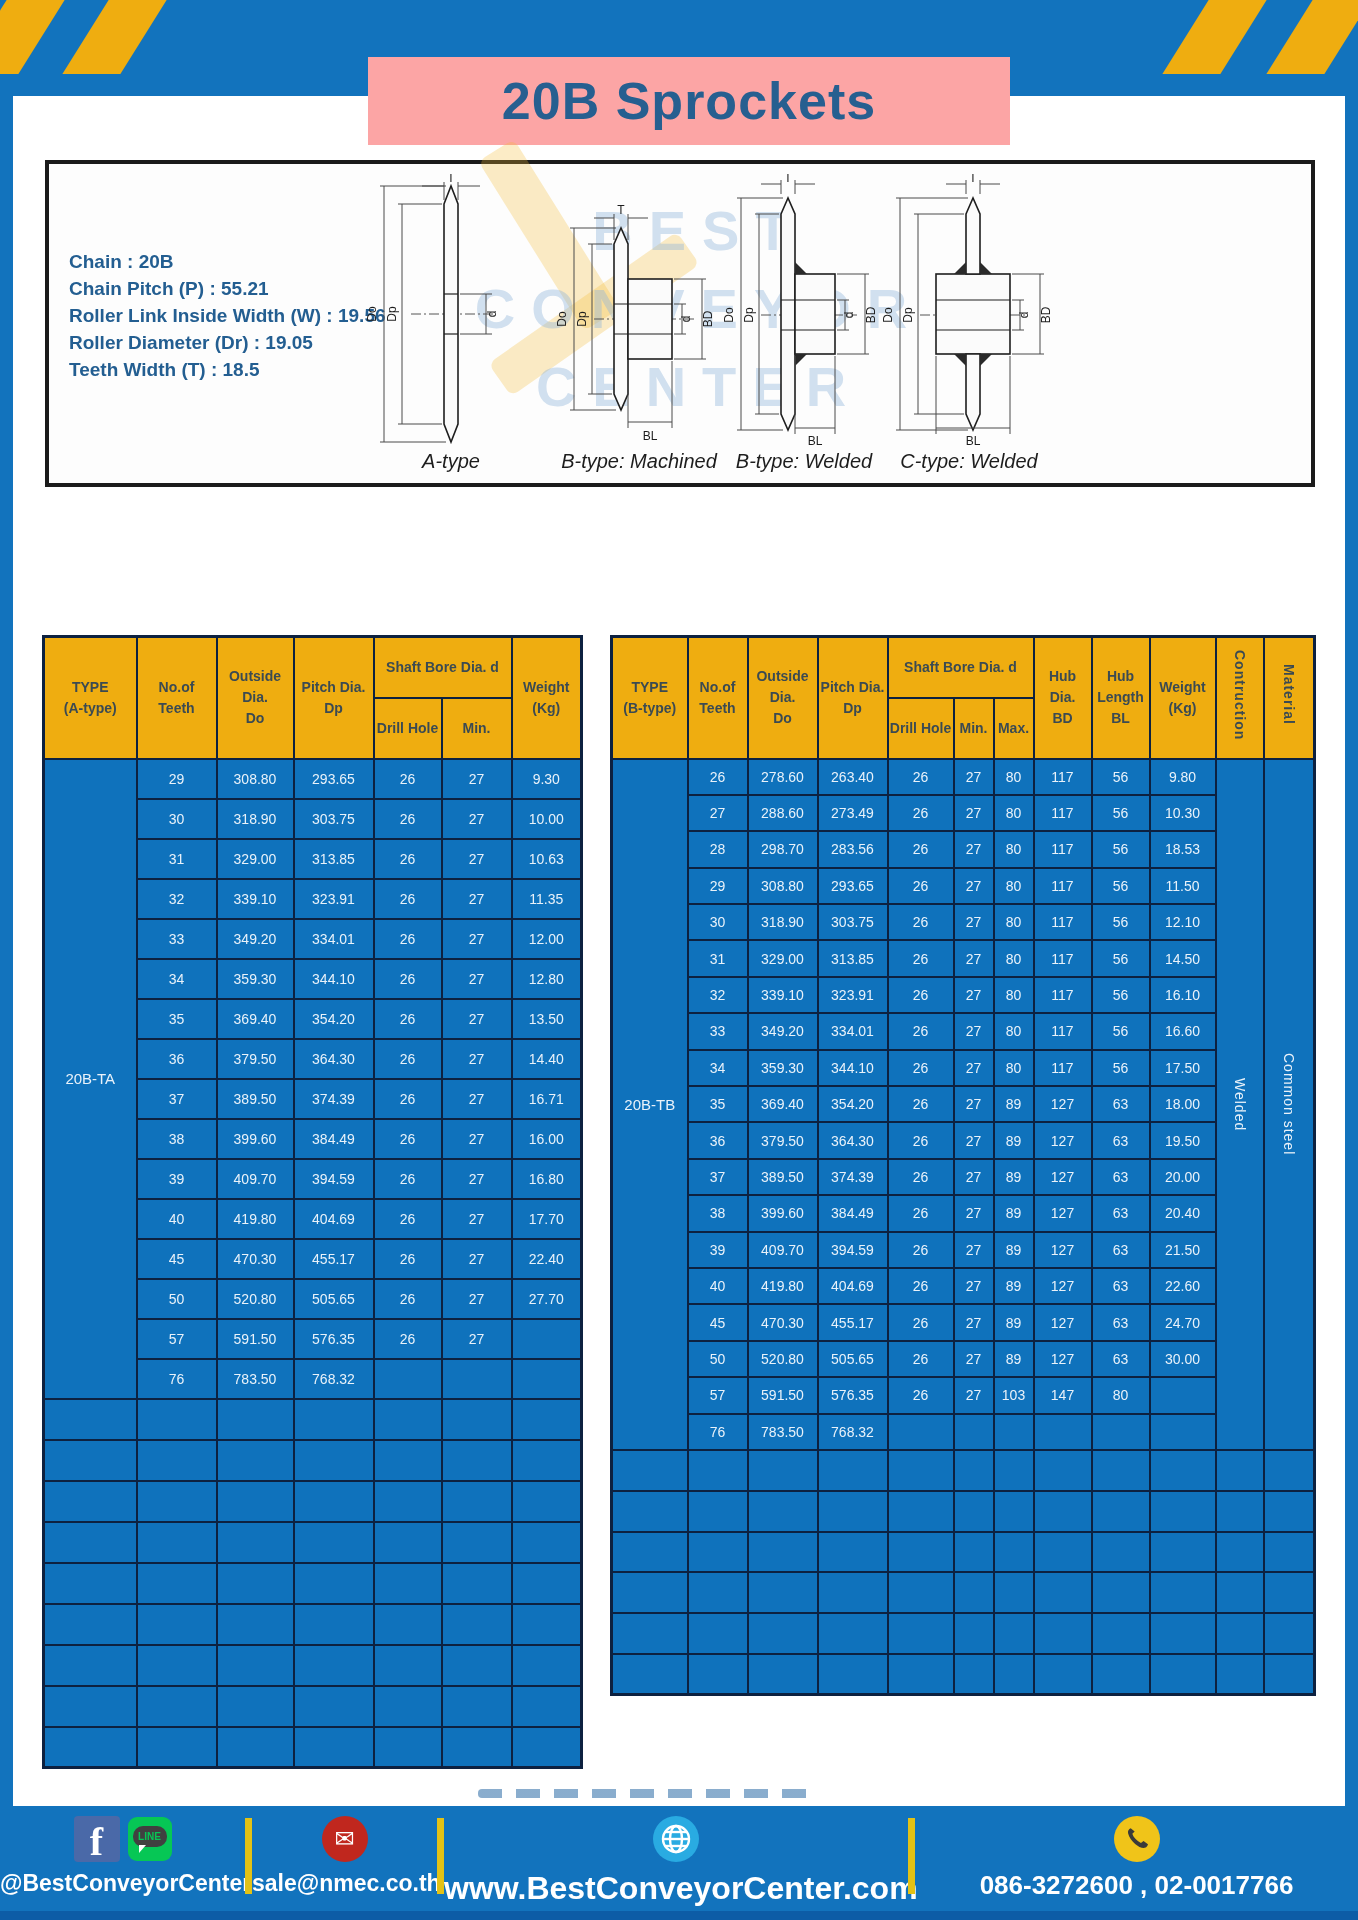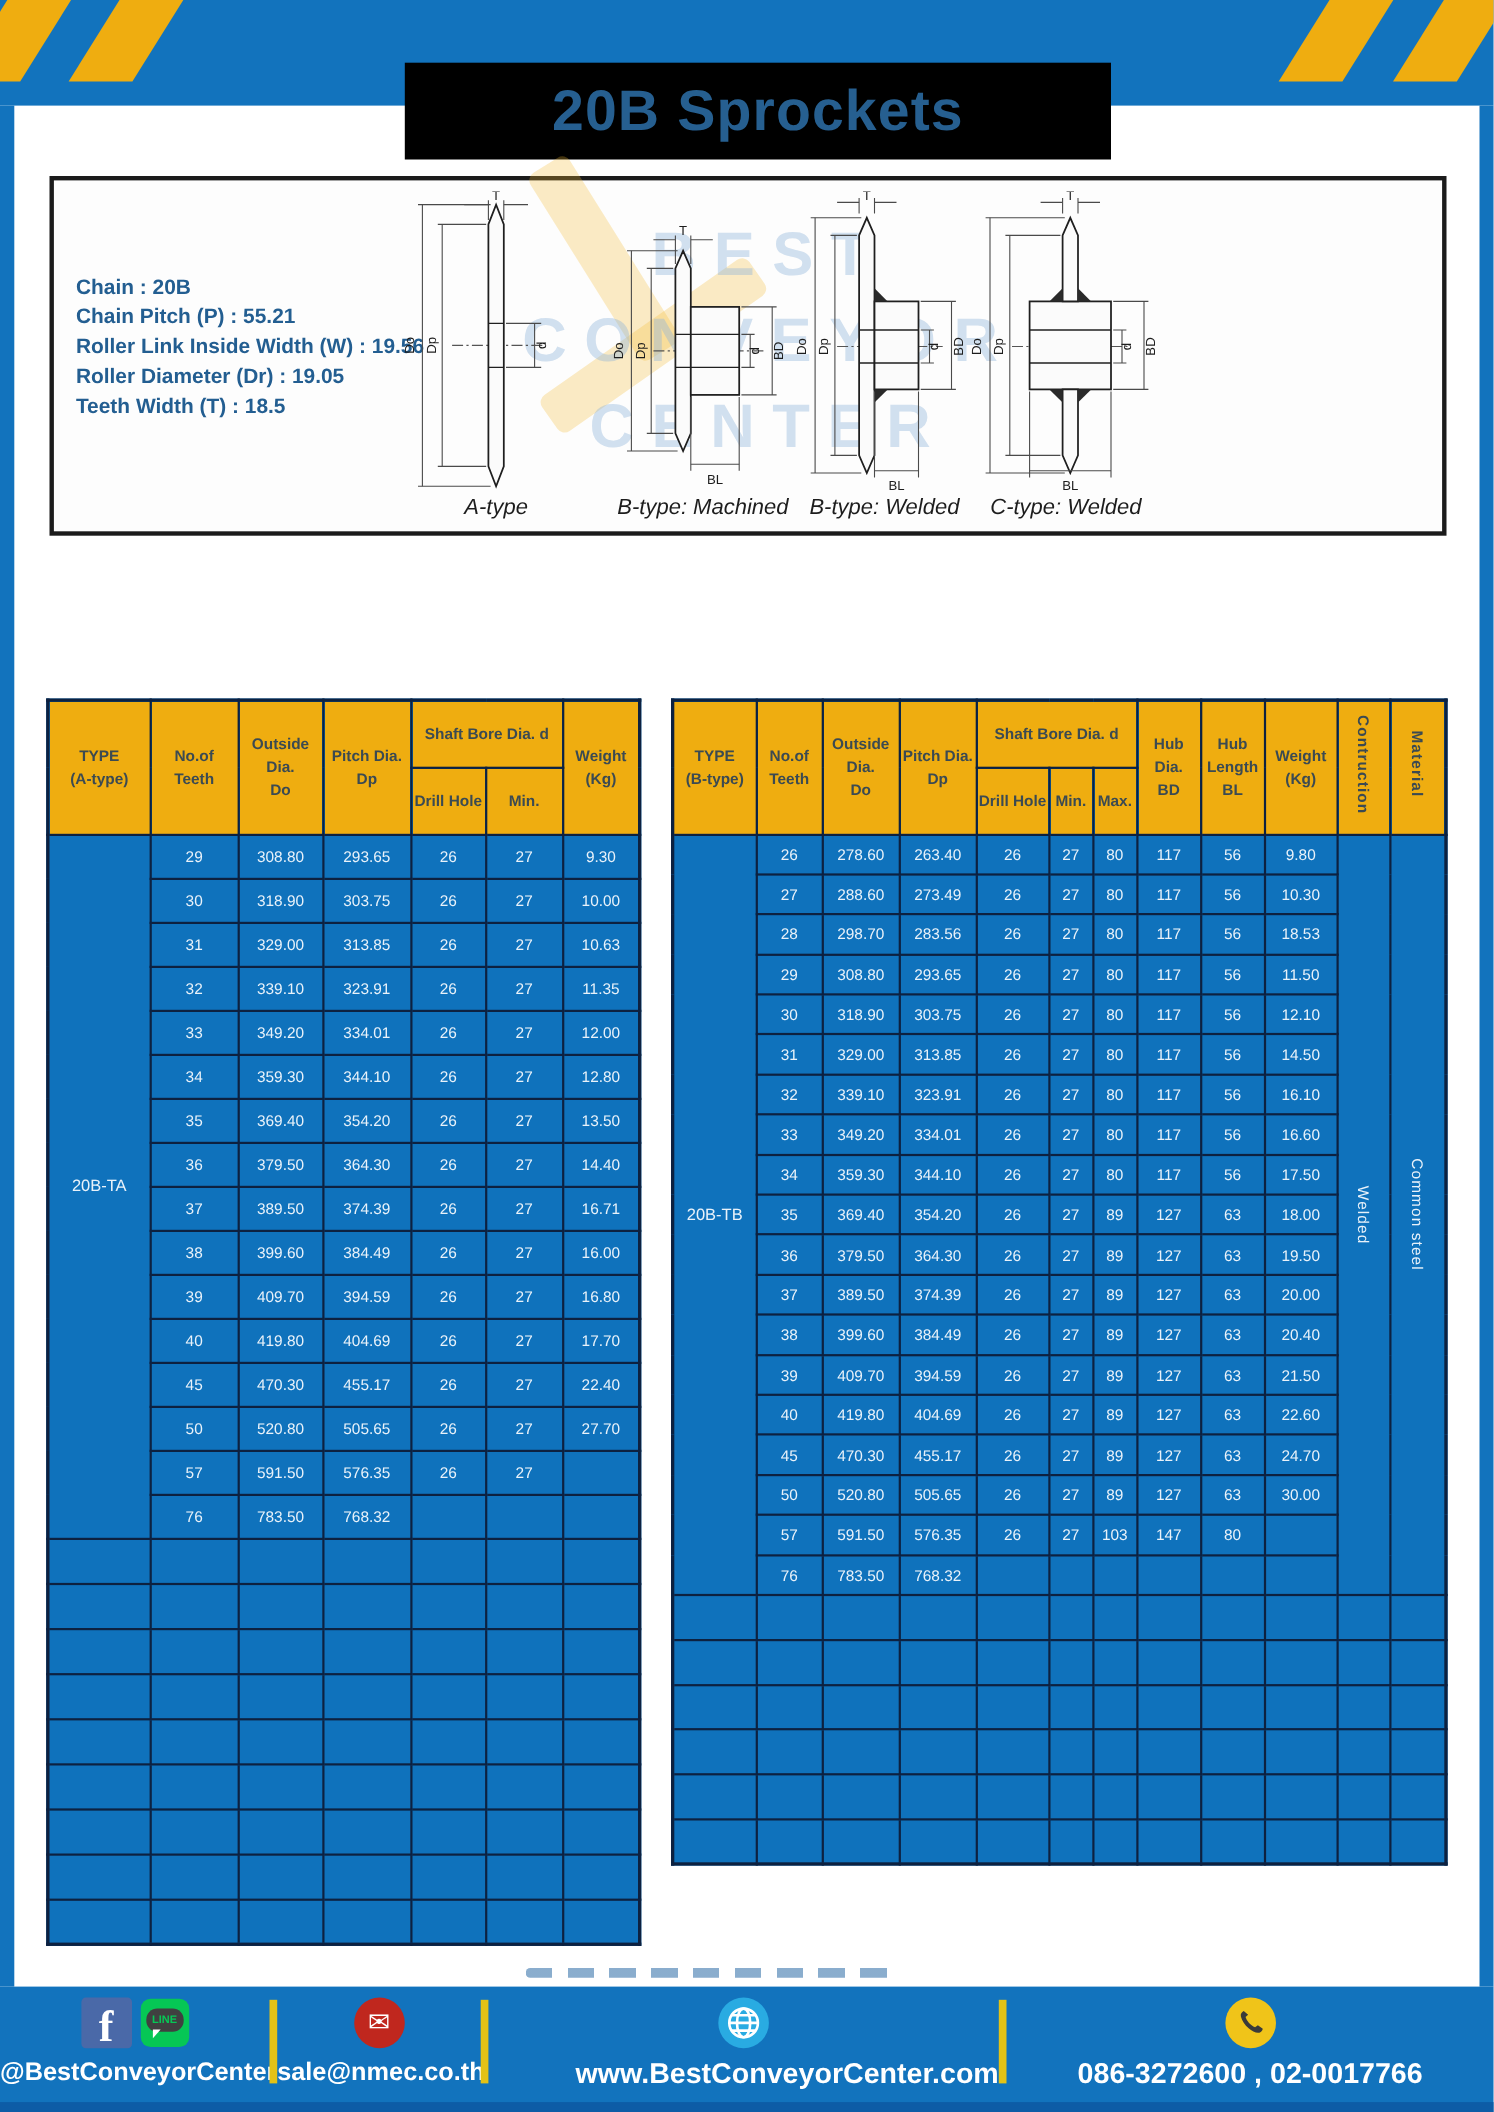--- a/index.html
+++ b/index.html
@@ -6,21 +6,21 @@
   #page{position:relative;width:1358px;height:1920px;background:#ffffff;overflow:hidden;
         font-family:"Liberation Sans",sans-serif;}
 
   
   .top-band{position:absolute;left:0;top:0;width:1358px;height:96px;background:#1273bd;overflow:hidden;}
   .stripe{position:absolute;top:-8px;height:82px;width:58px;background:#efad10;transform:skewX(-32deg);}
   .side-border{position:absolute;top:96px;width:13px;height:1710px;background:#1273bd;}
   .side-border.left{left:0;} .side-border.right{right:0;}
 
   
-  .title-box{position:absolute;left:368px;top:57px;width:642px;height:88px;background:#000000;
+  .title-box{position:absolute;left:368px;top:57px;width:642px;height:88px;background:#fca5a5;
              display:flex;align-items:center;justify-content:center;}
   .title-box span{font-size:52px;font-weight:bold;color:#265f90;letter-spacing:1px;}
 
   
   .diagram-panel{position:absolute;left:45px;top:160px;width:1270px;height:327px;background:#fdfdfd;
                  border:4px solid #1b1b1b;box-sizing:border-box;}
   .specs{position:absolute;left:20px;top:84px;}
   .spec-line{font-size:19px;font-weight:bold;color:#235e91;line-height:27px;white-space:nowrap;}
   .watermark{position:absolute;left:330px;top:28px;width:640px;text-align:center;pointer-events:none;}
   .watermark div{font-size:56px;font-weight:bold;letter-spacing:16px;color:rgba(142,181,217,0.40);line-height:78px;}
@@ -867,21 +867,21 @@
         <div class="globe-icon">
           <svg width="34" height="34" viewBox="0 0 34 34">
             <circle cx="17" cy="17" r="13" fill="none" stroke="#ffffff" stroke-width="2.4"></circle>
             <ellipse cx="17" cy="17" rx="6" ry="13" fill="none" stroke="#ffffff" stroke-width="2.4"></ellipse>
             <line x1="4" y1="17" x2="30" y2="17" stroke="#ffffff" stroke-width="2.4"></line>
             <line x1="6" y1="10" x2="28" y2="10" stroke="#ffffff" stroke-width="2.4"></line>
             <line x1="6" y1="24" x2="28" y2="24" stroke="#ffffff" stroke-width="2.4"></line>
           </svg>
         </div>
       </div>
-      <div class="flabel" style="font-size:26px;text-align:right;">www.BestConveyorCenter.com</div>
+      <div class="flabel" style="font-size:32px;">www.BestConveyorCenter.com</div>
     </div>
     <div class="fdivider" style="left:908px;"></div>
     <div class="fsection" style="left:915px;width:443px;">
       <div class="ficons">
         <div class="phone-icon">
           <svg width="28" height="28" viewBox="0 0 24 24">
             <path d="M6.6 2.8 C5 3.6 3.8 5 4.4 7.2 C5.2 10.2 7.4 13.6 10.4 16.2 C13 18.4 16.4 20.2 18.8 19.6 C20.4 19.2 21.2 17.8 21.4 16.6 L17.6 13.8 L15.4 15.4 C13.6 14.6 11.8 13.2 10.4 11.6 C9.2 10.2 8.4 8.8 8 7.4 L10 5.6 Z" fill="#3a3a3a"></path>
           </svg>
         </div>
       </div>

